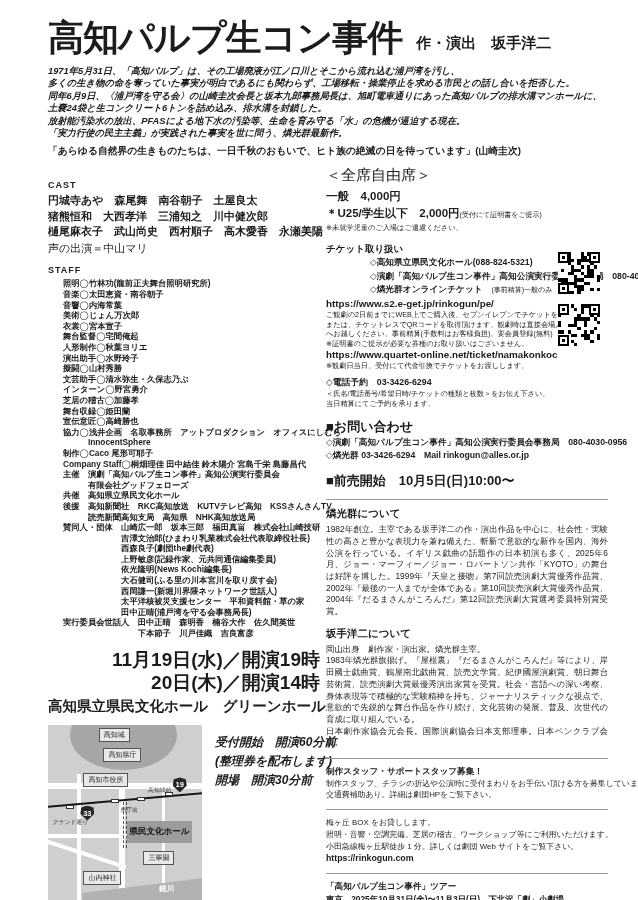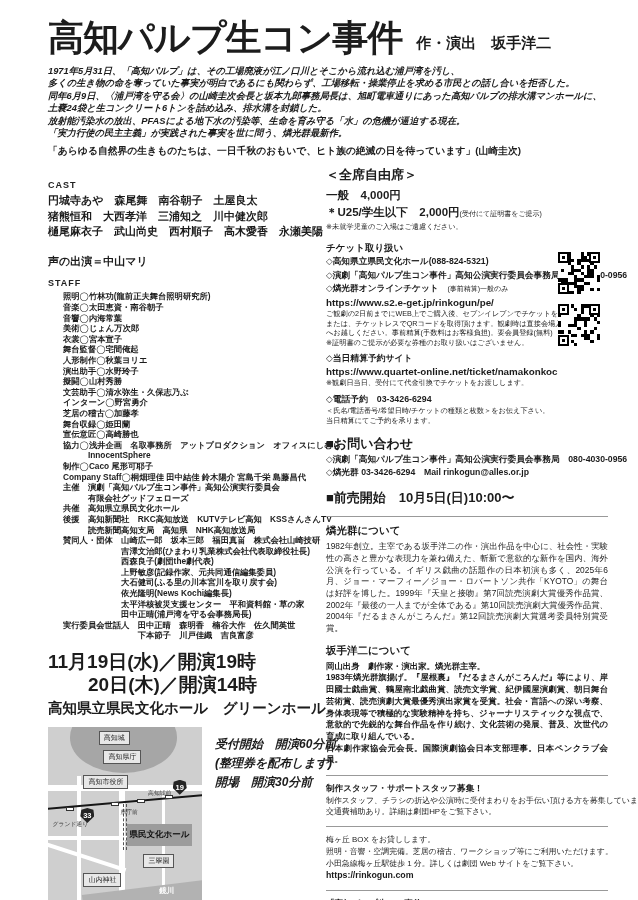--- a/index.html
+++ b/index.html
@@ -19,26 +19,26 @@
   .intro .il { font-size:9.3px; line-height:12.4px; font-weight:600; white-space:nowrap; }
   .quote { margin-top:6px; font-size:9.8px; font-weight:800; white-space:nowrap; }
   
   .cols { display:flex; margin-top:8px; }
   .col-l { width:272px; flex:none; }
   .col-r { flex:1; min-width:0; padding-left:6px; position:relative; }
   
   .cast { margin-top:14px; }
   .sec-label { font-size:9px; letter-spacing:1px; color:#222; margin-bottom:3px; font-weight:600; }
   .cast .cr { font-size:11px; font-weight:700; line-height:15.5px; white-space:pre; }
-  .cast .voice { font-size:11px; font-weight:700; line-height:15.5px; margin-top:14px; }
+  .cast .voice { font-size:11px; font-weight:400; line-height:15.5px; margin-top:1px; }
   .staff { margin-top:9px; }
   .staff .sl { font-size:8.3px; line-height:10.6px; white-space:pre; font-weight:700;padding-left:15px; }
   
   .dates { margin-top:9px; }
-  .d1,.d2 { font-size:19px; font-weight:900; line-height:23px; white-space:nowrap; }
+  .d1,.d2 { font-size:19px; font-weight:900; line-height:23px; white-space:nowrap;text-align:right; }
   .d2 { padding-left:40px; }
   .venue { font-size:14.5px; font-weight:900; margin-top:3px; white-space:nowrap; }
   
   .map-row { display:flex; margin-top:9px; }
   .map { width:154px; height:176px; background:#cfcfcf; position:relative; flex:none; overflow:hidden; }
   .m-castle { position:absolute; left:14%; top:-14%; width:70%; height:40%; background:#a6a6a6; border-radius:50%; }
   .m-street { position:absolute; background:#fff; }
   .m-tram { position:absolute; left:-3%; top:42%; width:106%; height:1.6px; background:#161616; transform:rotate(-5deg); }
   .m-stop { position:absolute; width:8px; height:4px; background:#fff; border:1px solid #333; }
   .m-shield { position:absolute; width:14px; height:15px; background:#252525; color:#fff; font-size:7.5px; font-weight:800;
@@ -46,39 +46,39 @@
     clip-path:polygon(50% 0,93% 12%,100% 55%,50% 100%,0 55%,7% 12%); }
   .m-box { position:absolute; background:#e8e8e8; border:1px solid #555; font-size:7px; padding:1px 4px; white-space:nowrap; color:#222; }
   .m-hall { position:absolute; background:#9c9c9c; color:#0d0d0d; font-size:8.5px; font-weight:800; padding:5px 3px; white-space:nowrap; }
   .m-tiny { position:absolute; font-size:5.8px; color:#333; white-space:nowrap; }
   .m-river { position:absolute; right:-8%; bottom:-6%; width:85%; height:15%; background:#b2b2b2; transform:rotate(-7deg); }
   .m-river-label { position:absolute; right:18%; bottom:4%; color:#fff; font-size:7.5px; font-weight:700; }
   .m-dash { position:absolute; left:49%; top:44%; height:26%; border-left:1px dashed #555; border-right:1px dashed #555; width:4px; }
   .reception { padding:8px 0 0 13px;font-style:italic; }
   .reception .rl { font-size:12px; font-weight:700; line-height:19px; white-space:nowrap; }
   
-  .t-free { font-size:13px; font-weight:700; }
+  .t-free { font-size:15px; font-weight:400; }
   .t-p1 { font-size:11.5px; font-weight:800; margin-top:4px; }
   .t-p2 { font-size:11.5px; font-weight:800; margin-top:2px; }
   .t-p2 .mini, .mini { font-size:7px; font-weight:500; }
   .t-note { font-size:7.2px; margin-top:2px; color:#222; }
   .t-hand { font-size:9.5px; font-weight:800; margin-top:10px; }
-  .o-line { font-size:8.7px; font-weight:600; line-height:13.5px; white-space:nowrap; }
+  .o-line { font-size:8.7px; font-weight:600; line-height:13.5px; white-space:nowrap;margin-left:44px; }
   .url { font-size:9.8px; font-weight:800; line-height:13px; white-space:nowrap; }
   .fine { font-size:7.2px; line-height:9.6px; white-space:nowrap; color:#222; }
   .sub { font-size:8.8px; font-weight:700; margin-top:6px; white-space:nowrap; }
   .blk { margin-top:6px; }
   
   .c-head { font-size:13px; font-weight:800; margin-top:10px; }
   .c-line { font-size:8.7px; font-weight:600; line-height:13px; white-space:nowrap; }
   
   .rule { border-top:1px solid #999; margin:9px 0 7px; }
   .a-head { font-size:10.5px; font-weight:800; margin-bottom:3px; }
   .a-body { font-size:8.4px; line-height:11.7px; text-align:justify; font-weight:500; }
-  .a-body p { margin:0;font-weight:bold; }
+  .a-body p { margin:0; }
   
   .r-head { font-size:8.6px; font-weight:800; }
   .r-line { font-size:7.9px; line-height:11px; white-space:nowrap; }
   .b-line { font-size:7.9px; line-height:11.8px; white-space:nowrap; }
   .b-url { font-size:8.8px; font-weight:800; line-height:12px; }
   .tour-line { font-size:8.4px; font-weight:600; line-height:13.5px; white-space:nowrap; }
   
   .qr { position:absolute; width:42px; height:42px; display:grid;
         grid-template-columns:repeat(13,1fr); grid-auto-rows:1fr; background:#fff; }
   .qr i { display:block; }
@@ -148,22 +148,23 @@
             <div class="sl">Company Staff◯桐畑理佳 田中結佳 鈴木陽介 宮島千栄 島藤昌代</div>
             <div class="sl">主催　演劇「高知パルプ生コン事件」高知公演実行委員会</div>
             <div class="sl">　　　有限会社グッドフェローズ</div>
             <div class="sl">共催　高知県立県民文化ホール</div>
             <div class="sl">後援　高知新聞社　RKC高知放送　KUTVテレビ高知　KSSさんさんTV</div>
             <div class="sl">　　　読売新聞高知支局　高知県　NHK高知放送局</div>
             <div class="sl">賛同人・団体　山崎広一郎　坂本三郎　福田真畄　株式会社山崎技研</div>
             <div class="sl">　　　　　　　吉澤文治郎(ひまわり乳業株式会社代表取締役社長)</div>
             <div class="sl">　　　　　　　西森良子(劇団the劇代表)</div>
             <div class="sl">　　　　　　　上野敏彦(記録作家、元共同通信編集委員)</div>
+            <div class="sl">　　　　　　　依光隆明(News Kochi編集長)</div>
             <div class="sl">　　　　　　　大石健司(ふる里の川本宮川を取り戻す会)</div>
-            <div class="sl">　　　　　　　依光隆明(News Kochi編集長)</div>
+            <div class="sl">　　　　　　　西岡謙一(新堀川界隈ネットワーク世話人)</div>
             <div class="sl">　　　　　　　太平洋核被災支援センター　平和資料館・草の家</div>
             <div class="sl">　　　　　　　田中正晴(浦戸湾を守る会事務局長)</div>
             <div class="sl">実行委員会世話人　田中正晴　森明香　楠谷大作　佐久間英世</div>
             <div class="sl">　　　　　　　　　下本節子　川戸佳織　吉良富彦</div>
           </div>
       </div>
 
       <div class="dates">
         <div class="d1">11月19日(水)／開演19時</div>
         <div class="d2">20日(木)／開演14時</div>
@@ -222,21 +223,20 @@
         <div class="o-line">◇演劇「高知パルプ生コン事件」高知公演実行委員会事務局　080-4030-0956</div>
         <div class="o-line"><span>◇燐光群オンラインチケット</span>　<span class="mini">(事前精算)一般のみ</span></div>
         <div class="url">https://www.s2.e-get.jp/rinkogun/pe/</div>
         <div>
             <div class="fine">ご観劇の2日前までにWEB上でご購入後、セブンイレブンでチケットを発券、</div>
             <div class="fine">または、チケットレスでQRコードを取得頂けます。観劇時は直接会場入り口</div>
             <div class="fine">へお越しください。事前精算(手数料はお客様負担)。要会員登録(無料)</div>
             <div class="fine">※証明書のご提示が必要な券種のお取り扱いはございません。</div>
           </div>
 
-        <div class="sub">◇当日精算予約サイト</div>
         <div class="url">https://www.quartet-online.net/ticket/namakonkoc</div>
         <div class="fine">※観劇日当日、受付にて代金引換でチケットをお渡しします。</div>
 
         <div class="sub">◇電話予約　03-3426-6294</div>
         <div>
             <div class="fine">＜氏名/電話番号/希望日時/チケットの種類と枚数＞をお伝え下さい。</div>
             <div class="fine">当日精算にてご予約を承ります。</div>
           </div>
 
         <div class="qr qr1">

